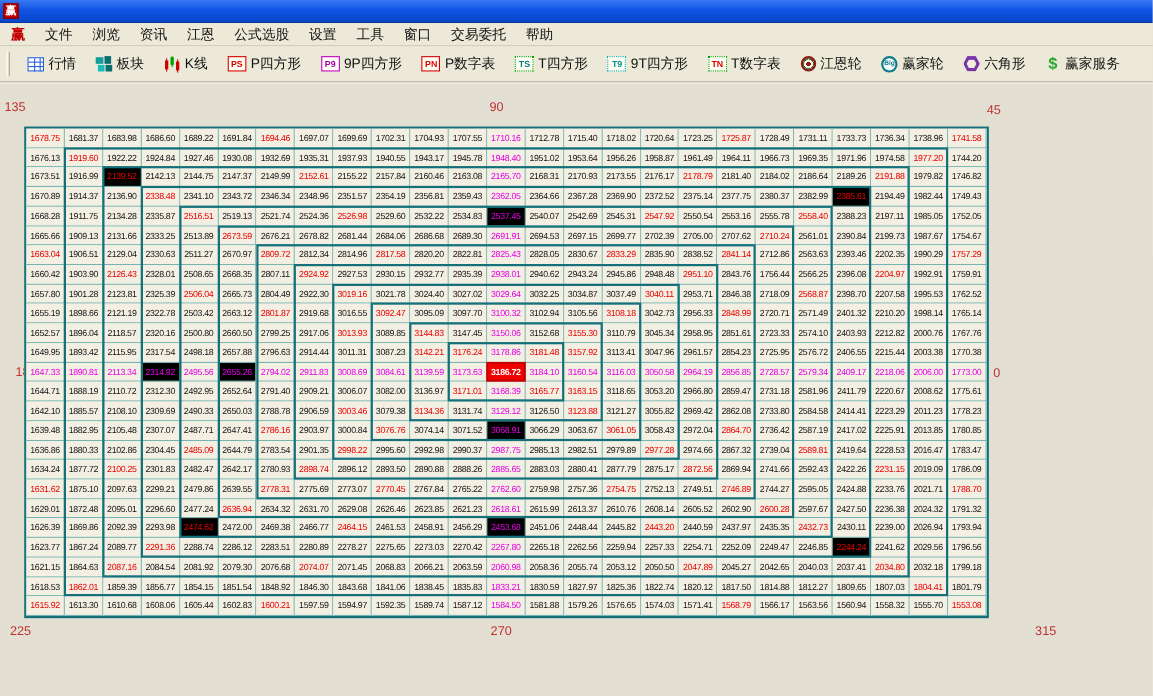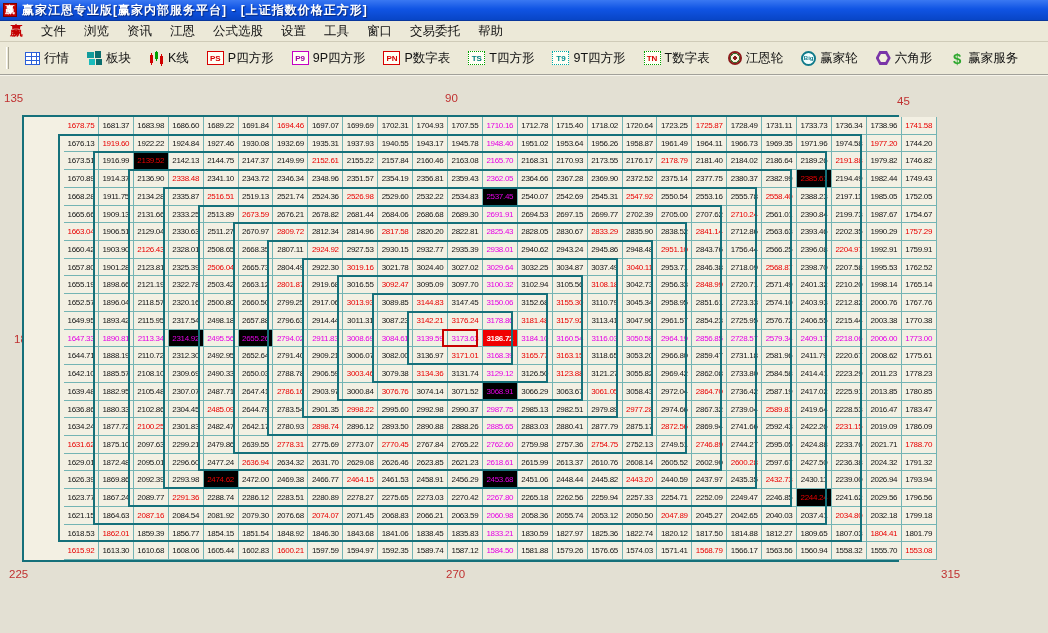--- a/index.html
+++ b/index.html
@@ -77,40 +77,39 @@
     border:1px solid #716F64; box-shadow:inset 1px 1px 0 #FFFFFF, inset -1px -1px 0 #9E9B8A; }
   .ctl-btn.focused { border:2px solid #000; }
   .focus-inner { outline:1px dotted #333; outline-offset:-4px; width:100%; height:100%;
     display:flex; align-items:center; justify-content:center; }
 
   
   .angle-label { position:absolute; font-size:11.5px; color:#C03030;text-align:right; }
 
   
   .gann-wrap { position:absolute; left:22px; top:115px; width:877px; height:447px;
-    border:2px solid #15707A; background:#F3F0E3;padding-left:40px; }
+    border:2px solid #15707A; background:#F3F0E3; }
   .gann-grid { display:grid; grid-template-columns:repeat(25,34.92px); grid-template-rows:repeat(25,17.72px); }
   .cell { font-size:8px; letter-spacing:-0.3px; color:#141414; text-align:center; line-height:17.5px;
     border-right:1px solid #74B4B4; border-bottom:1px solid #74B4B4; background:#F3F0E3; overflow:hidden; white-space:nowrap; }
   .cell.cardinal { color:#E400E4; }
   .cell.diagonal { color:#E80000; }
   .cell.extra-red { color:#E80000; }
   .cell.yellow { background:#000000; }
   .cell.center { background:#F00000; color:#FFFFFF; font-weight:bold; }
   .ring { position:absolute; border:2px solid #15707A; pointer-events:none; }
   .ring.center-ring { border-color:#C80000; }
 </style>
 </head>
 <body>
 
 <div id="app">
 
   <div class="titlebar">
     <span class="title-logo">赢</span>
-    <span class="title-text">赢家江恩专业版[赢家内部服务平台] - [上证指数价格正方形]</span>
   </div>
 
   <div class="menubar">
     <span class="menu-win-icon">赢</span>
 
   <span class="menu-item">文件</span>
       <span class="menu-item">浏览</span>
       <span class="menu-item">资讯</span>
       <span class="menu-item">江恩</span>
       <span class="menu-item">公式选股</span>

